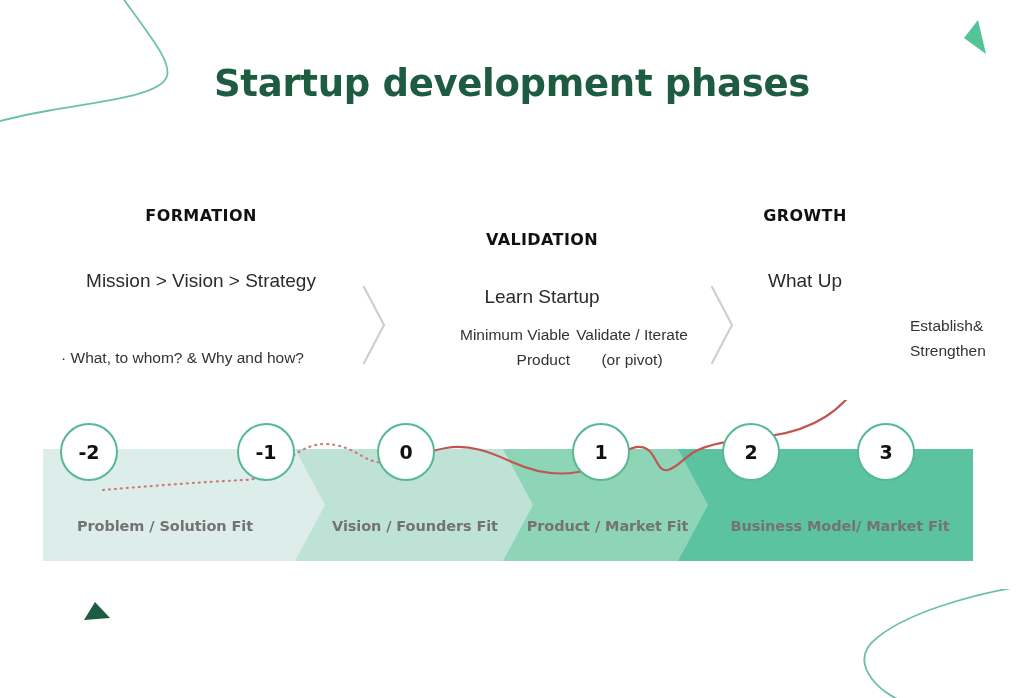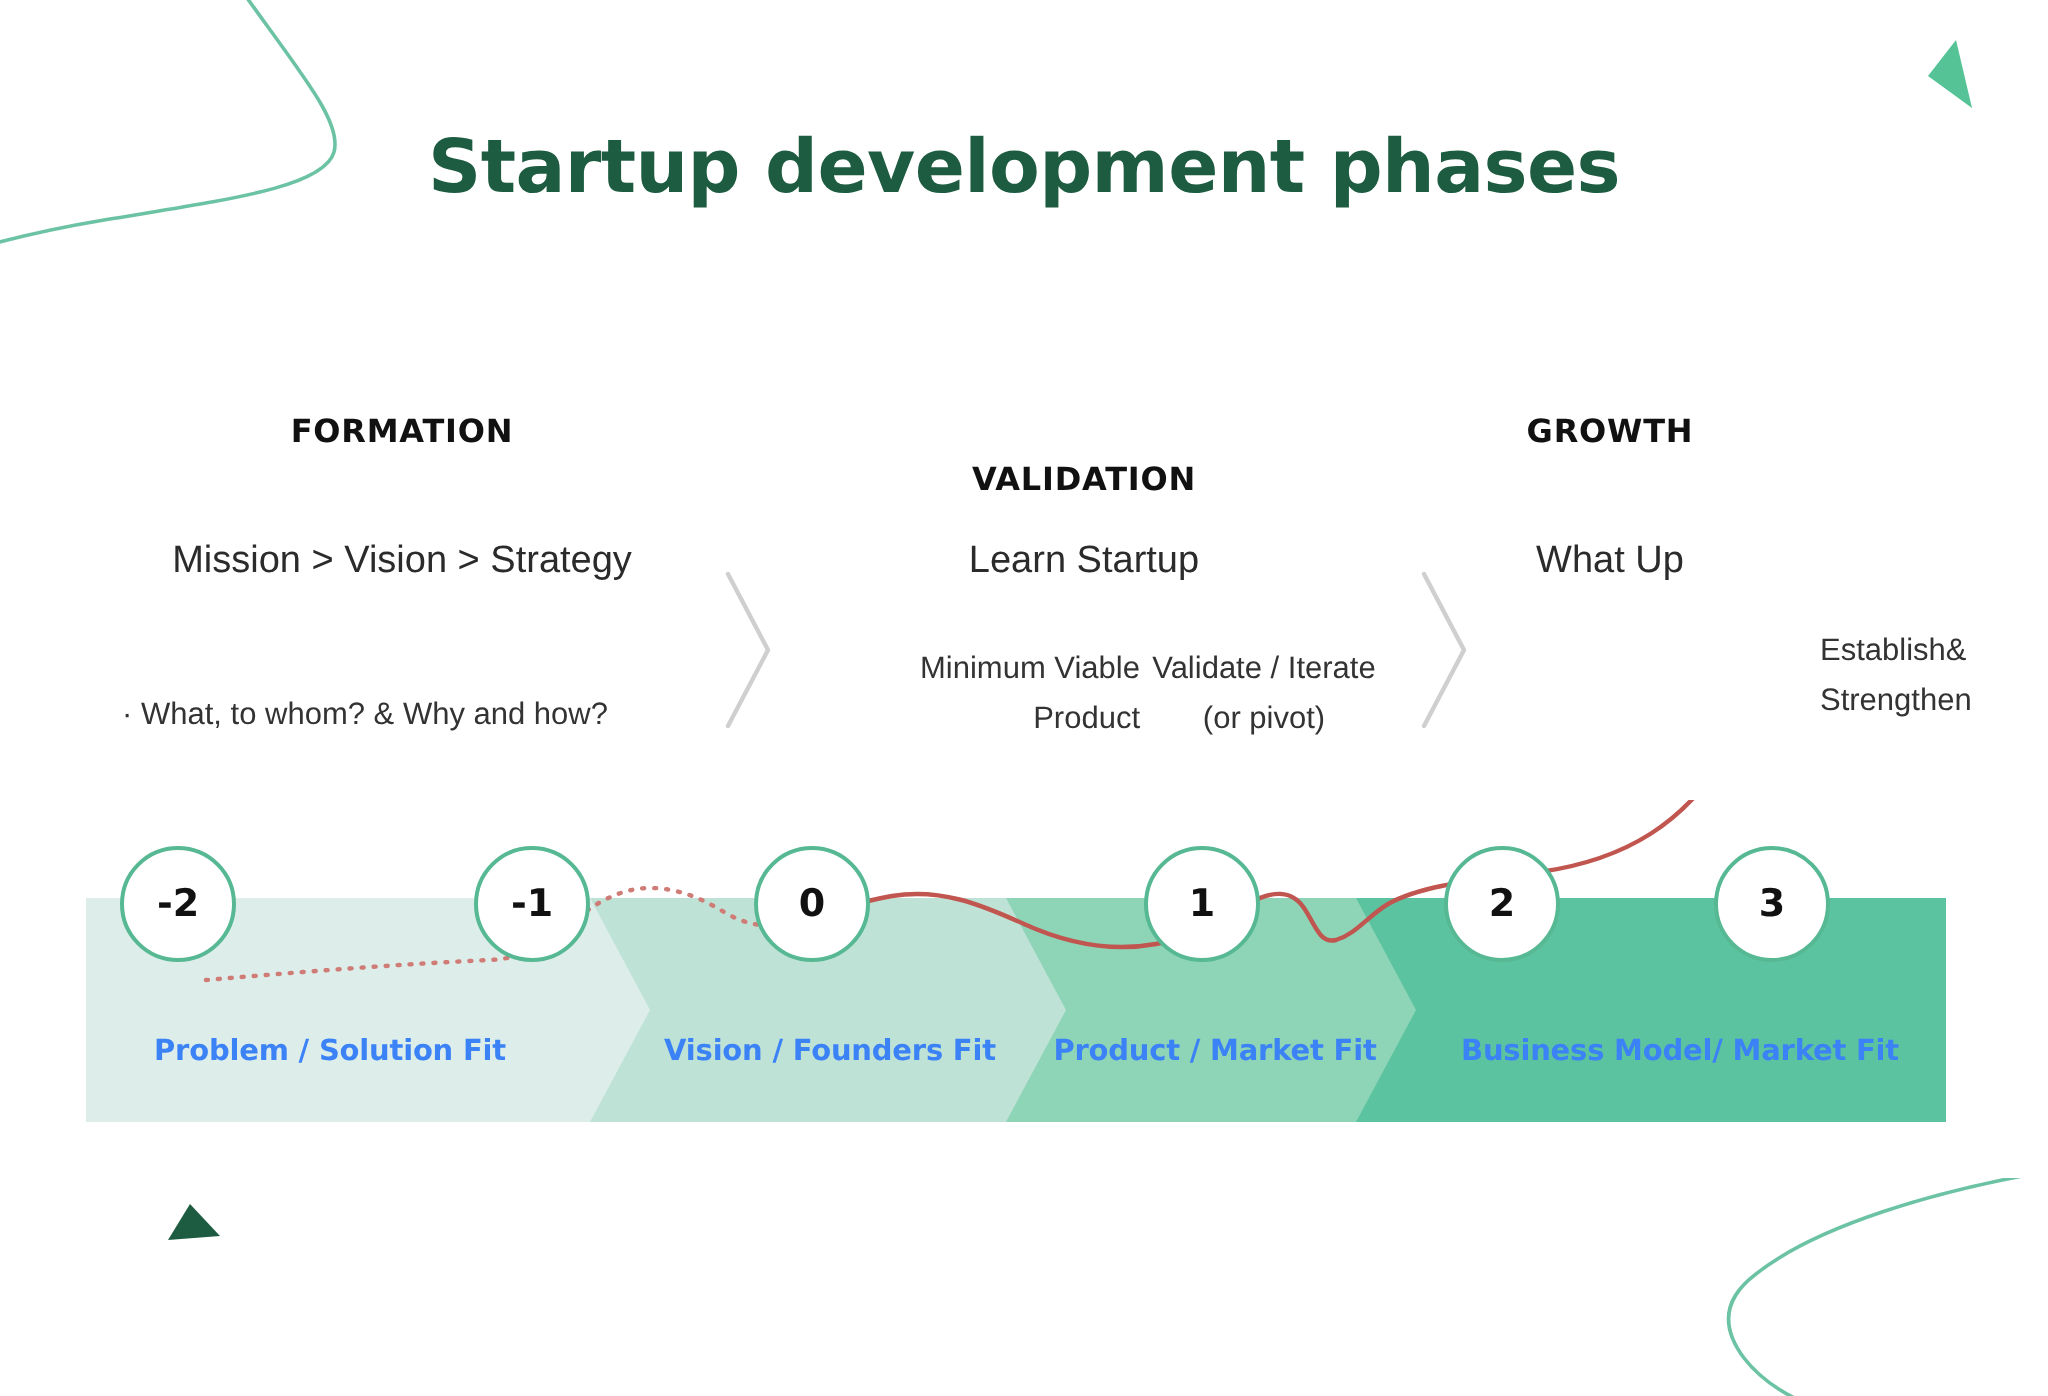--- a/index.html
+++ b/index.html
@@ -55,21 +55,21 @@
 
   .phase-lead {
     position: absolute;
     text-align: center;
     color: #2b2b2b;
     font-size: 19px;
     font-weight: 400;
     white-space: nowrap;
   }
   #lead-formation { left: 36px;  width: 330px; top: 270px; }
-  #lead-validation{ left: 392px; width: 300px; top: 270px; }
+  #lead-validation{ left: 392px; width: 300px; top: 286px; }
   #lead-growth    { left: 700px; width: 210px; top: 270px; }
 
   .phase-sub {
     position: absolute;
     color: #333333;
     font-size: 15.5px;
     line-height: 25px;
     font-weight: 400;
   }
 
@@ -83,21 +83,21 @@
   
   .col-chevron { position: absolute; }
   #col-chevron-1 { left: 358px; top: 283px; }
   #col-chevron-2 { left: 706px; top: 283px; }
 
   
   #timeline { position: absolute; left: 0; top: 400px; width: 1024px; height: 180px; }
 
   .band-label {
     position: absolute;
-    color: #3b82f6;
+    color: #737373;
     font-size: 14.5px;
     font-weight: bold;
     font-family: "DejaVu Sans", sans-serif;
     text-align: center;
     white-space: nowrap;
     letter-spacing: -0.1px;
   }
   #band-label-0 { left: 50px;  width: 230px; top: 518px; }
   #band-label-1 { left: 310px; width: 210px; top: 518px; }
   #band-label-2 { left: 515px; width: 185px; top: 518px; }

